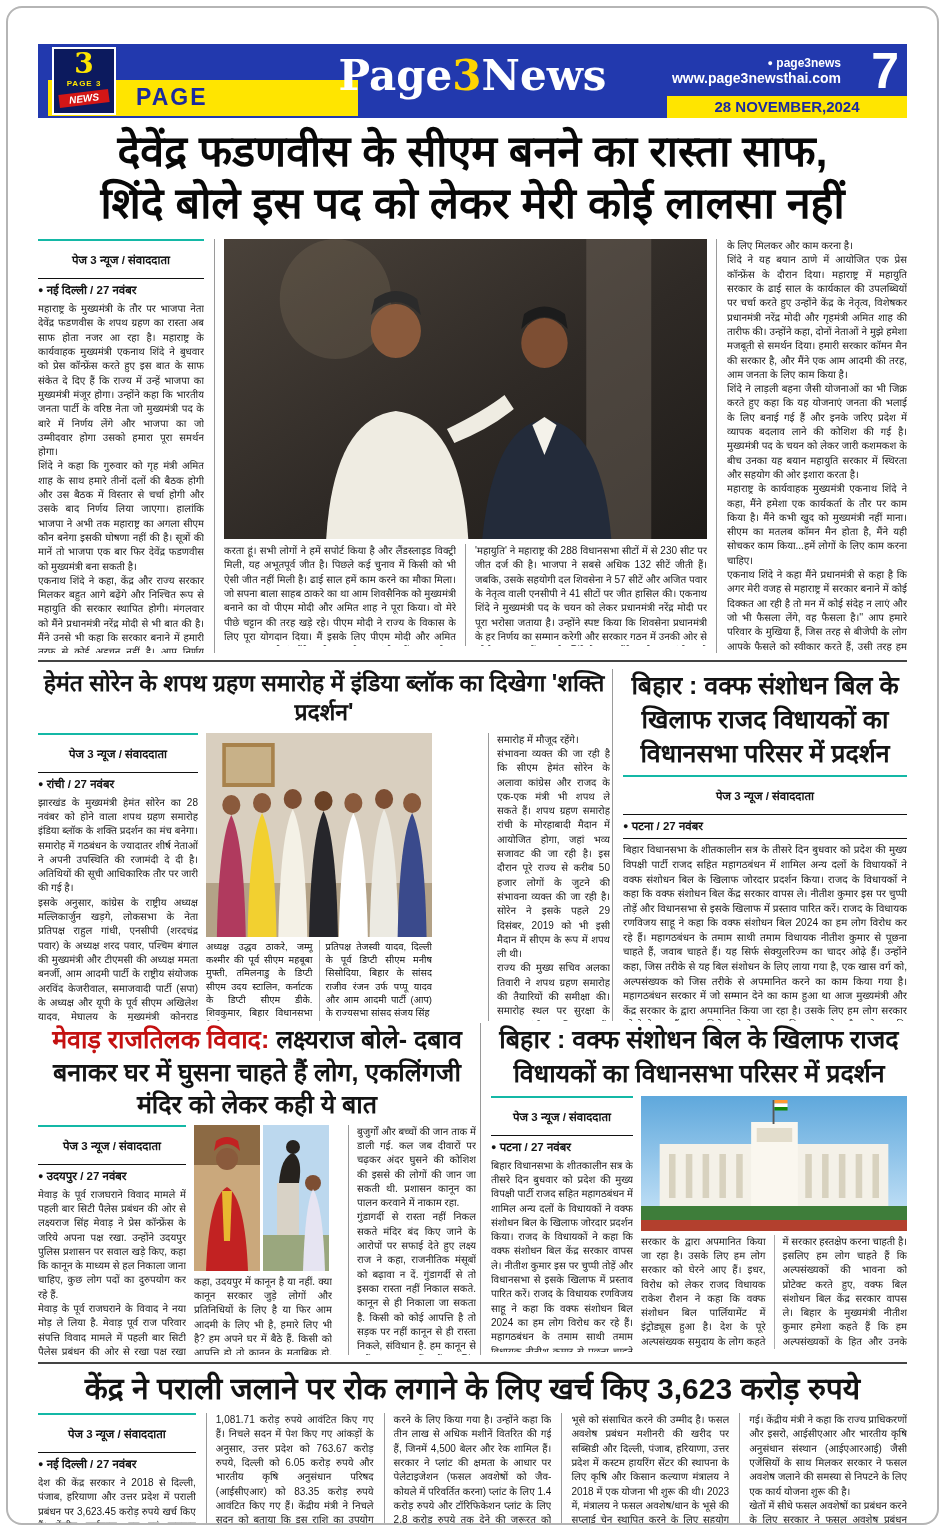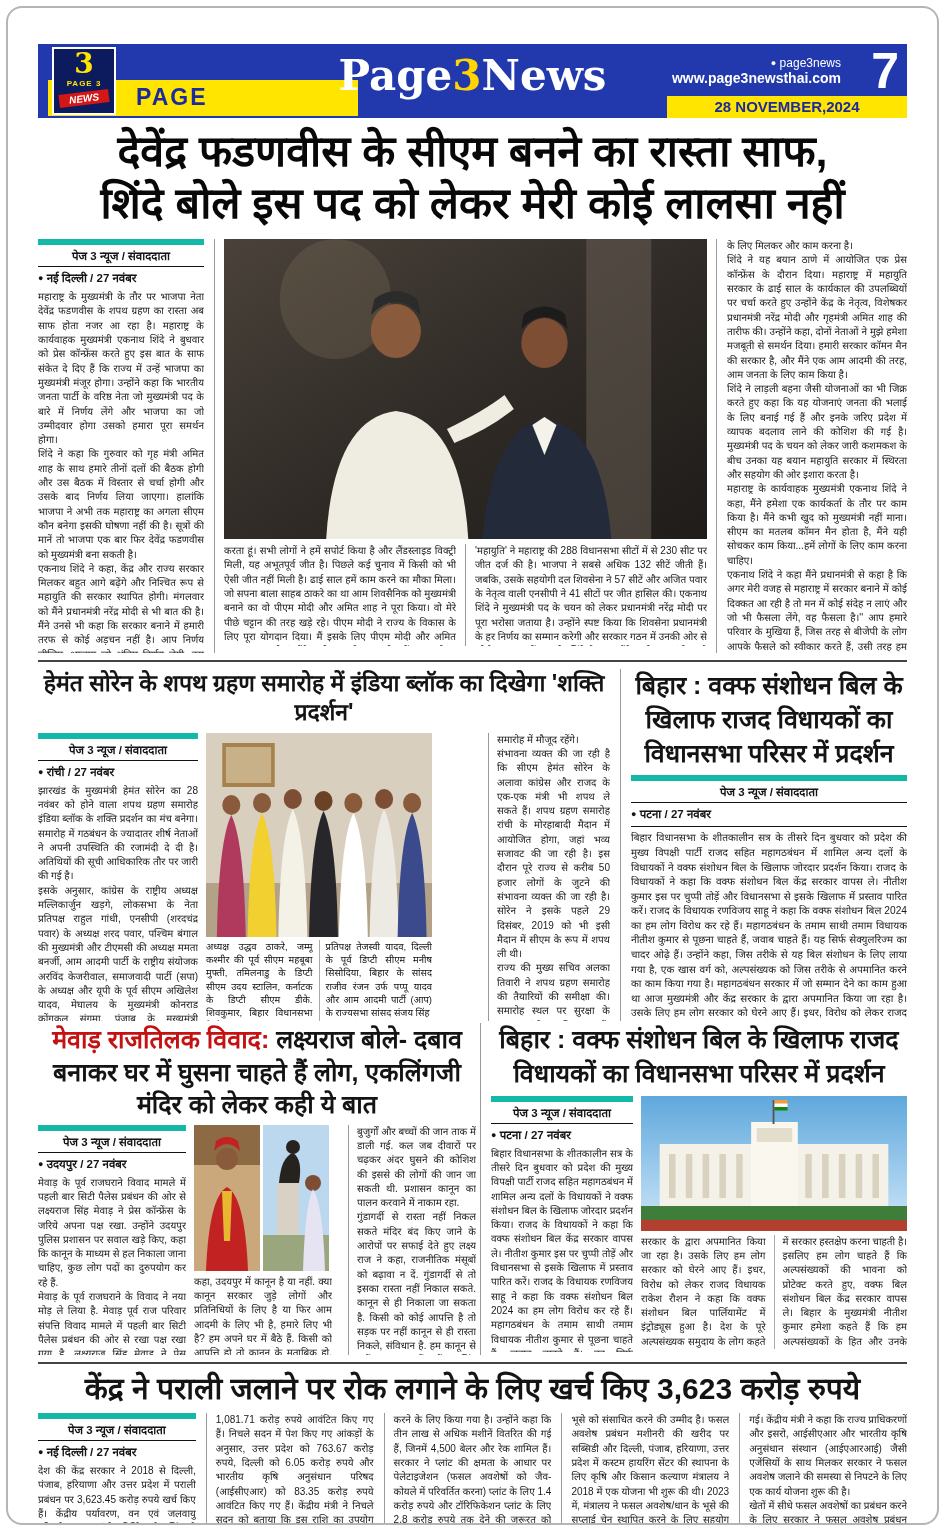--- a/index.html
+++ b/index.html
@@ -16,46 +16,46 @@
   .logo .big3{color:#ffe500;font-family:"DejaVu Serif",serif;font-weight:bold;font-size:28px;line-height:30px;}
   .logo .p3{color:#ffe500;font-size:8px;font-weight:bold;letter-spacing:1px;line-height:10px;}
   .logo .nws{background:#d31616;color:#fff;font-size:10px;font-weight:bold;font-style:italic;
              transform:rotate(-7deg);margin:3px 5px 0 5px;line-height:13px;}
   .world{position:absolute;left:98px;top:40px;font-size:23px;font-weight:800;color:#1b2a9e;
          letter-spacing:2px;z-index:3;}
   .masthead{position:absolute;left:0;right:0;top:6px;text-align:center;color:#fff;
             font-family:"DejaVu Serif",serif;font-weight:bold;font-size:42px;line-height:52px;z-index:2;}
   .masthead .y{color:#ffd400;}
   .hdr-right{position:absolute;right:66px;top:12px;text-align:right;color:#fff;z-index:3;}
-  .hdr-right .social{font-size:12px;font-weight:normal;}
+  .hdr-right .social{font-size:12px;font-weight:bold;}
   .hdr-right .site{font-size:14px;font-weight:bold;}
   .pagenum{position:absolute;right:8px;top:0px;color:#fff;font-size:50px;font-weight:bold;z-index:3;line-height:54px;}
   .datebar{position:absolute;right:0;bottom:0;width:240px;height:22px;background:#ffe500;color:#1b2a9e;
            font-weight:800;text-align:center;font-size:15px;line-height:22px;z-index:2;}
 
   
   .mainhead{font-size:43px;font-weight:800;text-align:center;line-height:1.2;margin:6px 0 10px 0;color:#080808;}
-  .byline{border-top:6px solid #14b8a6;border-bottom:1px solid #111;text-align:center;font-weight:700;
-          font-size:11.5px;padding:3px 0;}
+  .byline{border-top:2px solid #14b8a6;border-bottom:1px solid #111;text-align:center;font-weight:700;
+          font-size:11.5px;padding:11px 0;}
   .dateline{font-weight:700;font-size:11.5px;padding:3px 0 5px 0;}
   .dot{font-size:9px;vertical-align:1px;}
   .txt{font-size:10px;line-height:1.43;text-align:justify;white-space:pre-line;overflow:hidden;color:#1a1a1a;}
 
   .a1{display:flex;gap:10px;height:414px;overflow:hidden;}
   .a1 .c-left{width:166px;flex:none;}
   .a1 .center{flex:1;border-left:1px solid #9a9a9a;border-right:1px solid #9a9a9a;padding:0 9px;}
   .a1 .c-right{width:180px;flex:none;}
   .photo1{width:100%;height:300px;display:block;}
   .subcols{display:flex;gap:9px;margin-top:5px;height:102px;overflow:hidden;}
   .subcols .txt{flex:1;}
   .subcols .txt + .txt{border-left:1px solid #9a9a9a;padding-left:9px;}
 
   hr.section{border:none;border-top:2px solid #444;margin:7px 0;}
 
-  .row2{display:flex;gap:10px;height:352px;overflow:hidden;}
+  .row2{display:flex;gap:2px;height:352px;overflow:hidden;}
   .a2{width:572px;flex:none;}
   .a2 h2{font-size:23px;font-weight:800;text-align:center;line-height:1.25;margin:0 0 6px 0;}
   .a2cols{display:flex;gap:8px;height:306px;overflow:hidden;}
   .a2cols .colL{width:160px;flex:none;}
   .photocol{width:226px;flex:none;}
   .photo2{width:100%;height:204px;display:block;}
   .caps{display:flex;gap:6px;margin-top:3px;height:92px;overflow:hidden;}
   .cap{font-size:9.5px;line-height:1.4;text-align:justify;flex:1;overflow:hidden;}
   .cap + .cap{border-left:1px solid #aaa;padding-left:6px;}
   .a2cols .colR{flex:1;border-left:1px solid #9a9a9a;padding-left:8px;margin-left:48px;}

